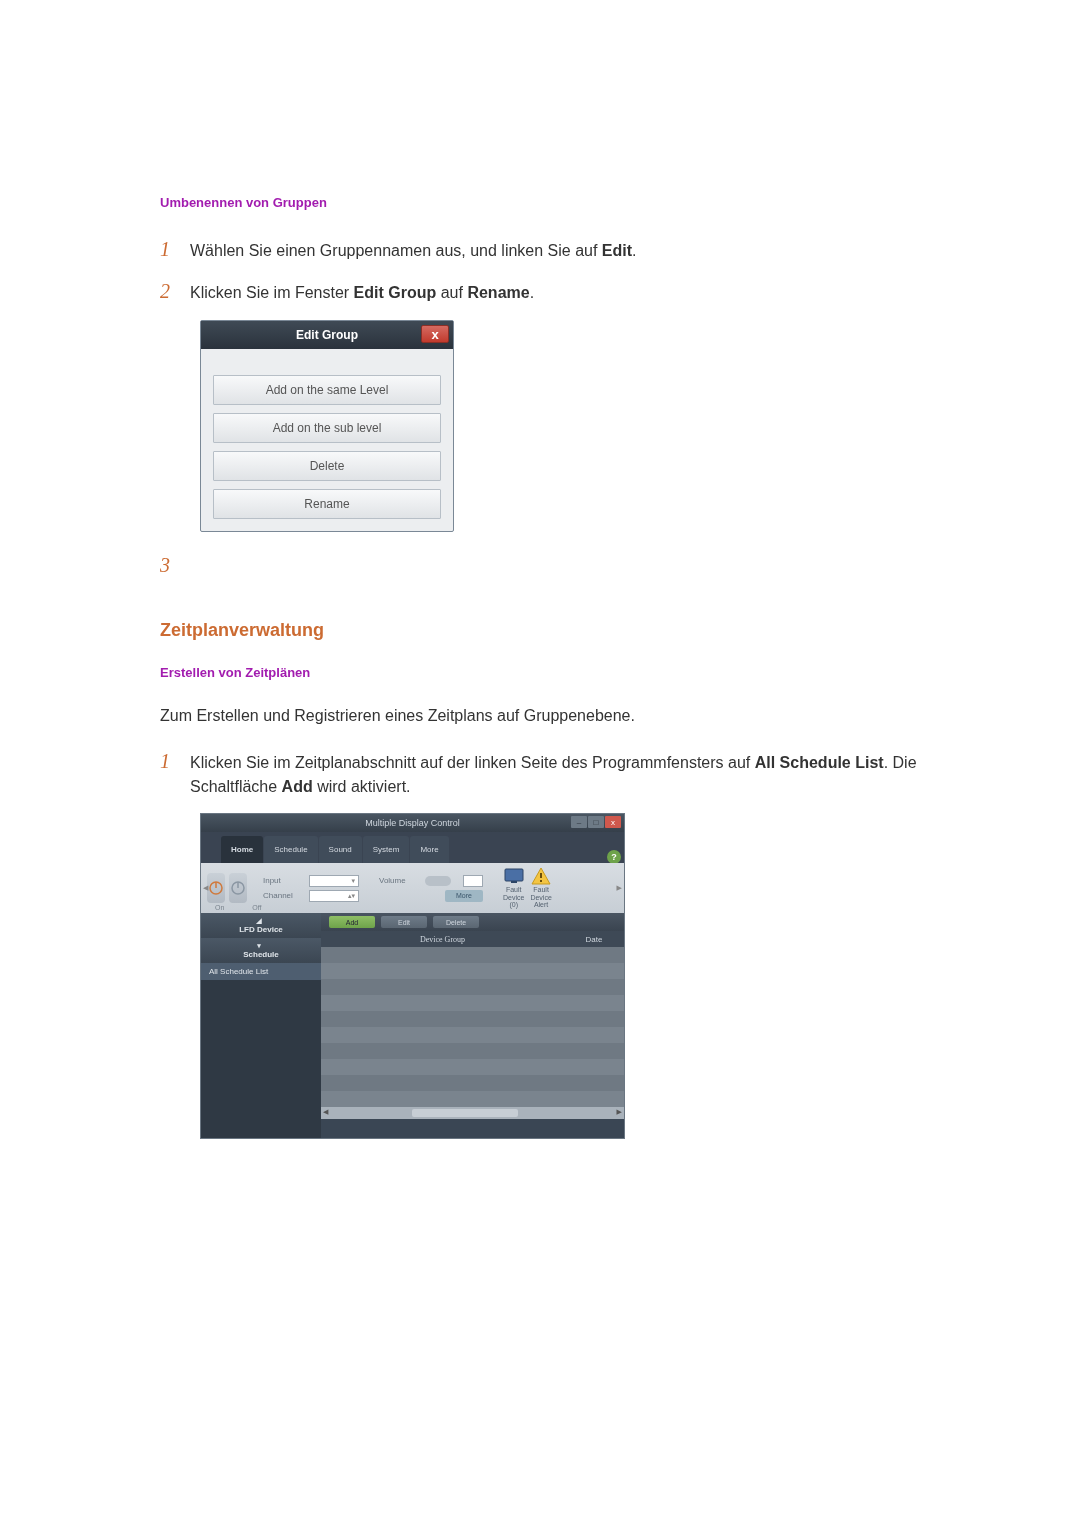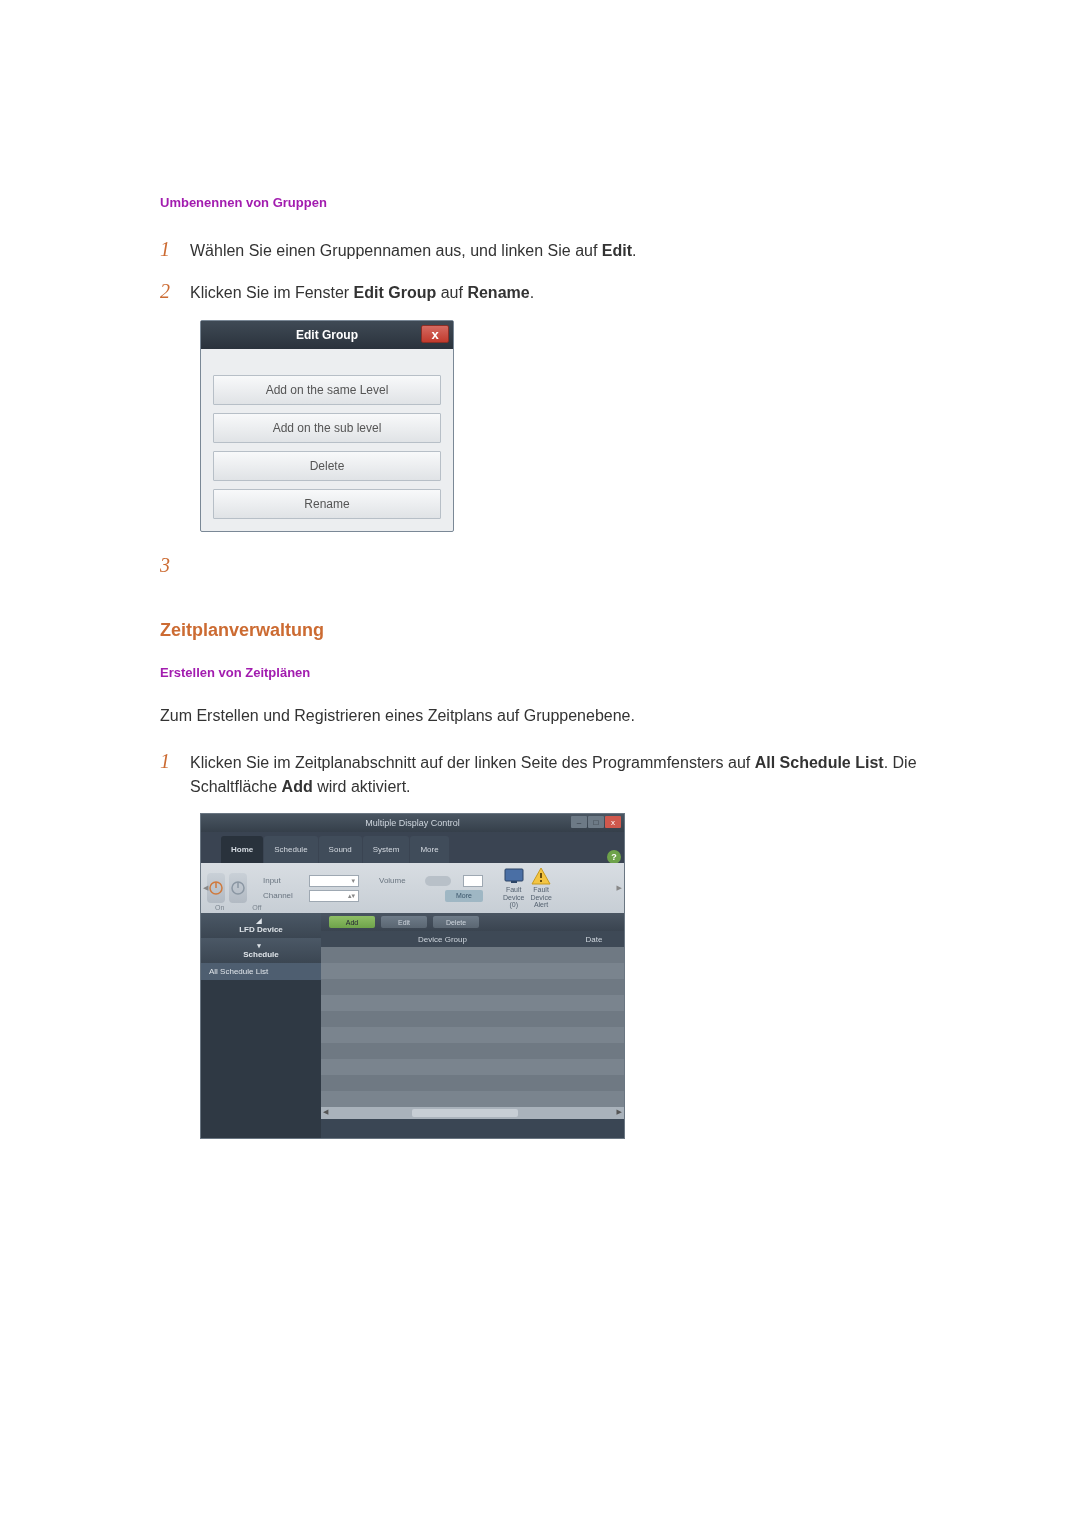--- a/index.html
+++ b/index.html
@@ -211,21 +211,21 @@
     background: linear-gradient(#6f7c89,#5a6672);
     font-size:7px;color:#cfd6de;
     display:flex;align-items:center;justify-content:center;
   }
   .act-btn.add { background: linear-gradient(#8fbf66,#6ea34a); color:#223; }
   .grid-hdr {
     height:16px;background:#3e4956;
     display:flex;align-items:center;
     color:#cfd6de;font-size:8px;
   }
-  .gh-group { flex:1;text-align:center; }
+  .gh-group { flex:1;text-align:center;font-family:Liberation Serif, serif; }
   .gh-date { width:60px;text-align:center; }
   .grid-rows { height:160px;background:#707a85;position:relative; }
   .grid-rows .stripe {
     height:16px;
   }
   .grid-rows .stripe:nth-child(even){ background:#7a848e; }
   .grid-rows .stripe:nth-child(odd){ background:#6f7983; }
   .mdc-scroll {
     height:12px;background:#a9b2bb;position:relative;
   }

